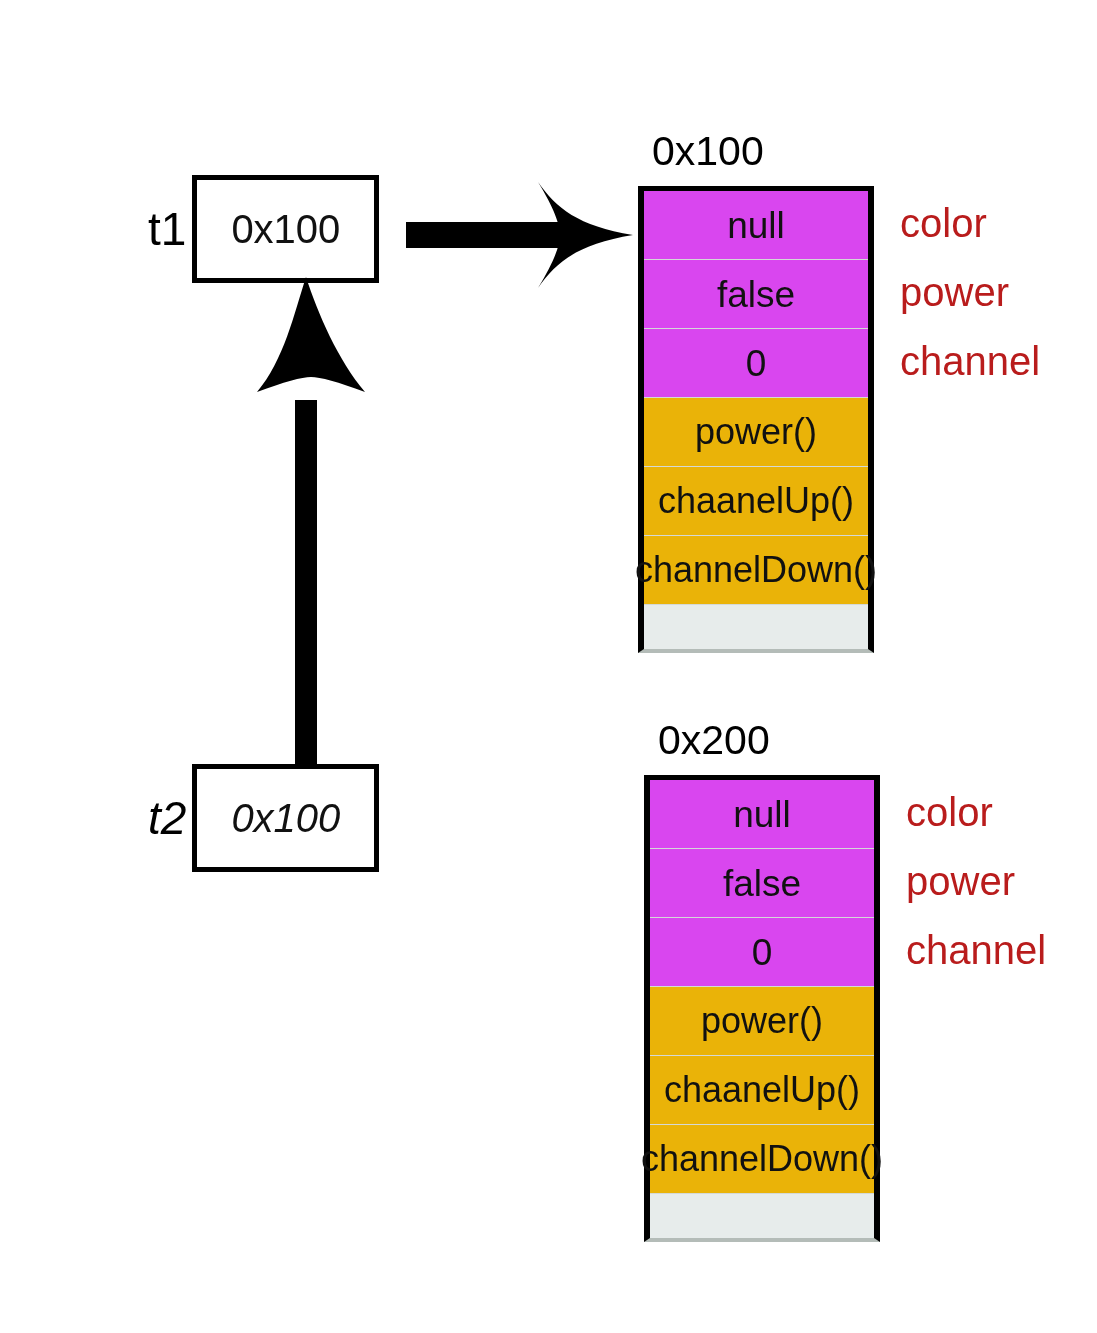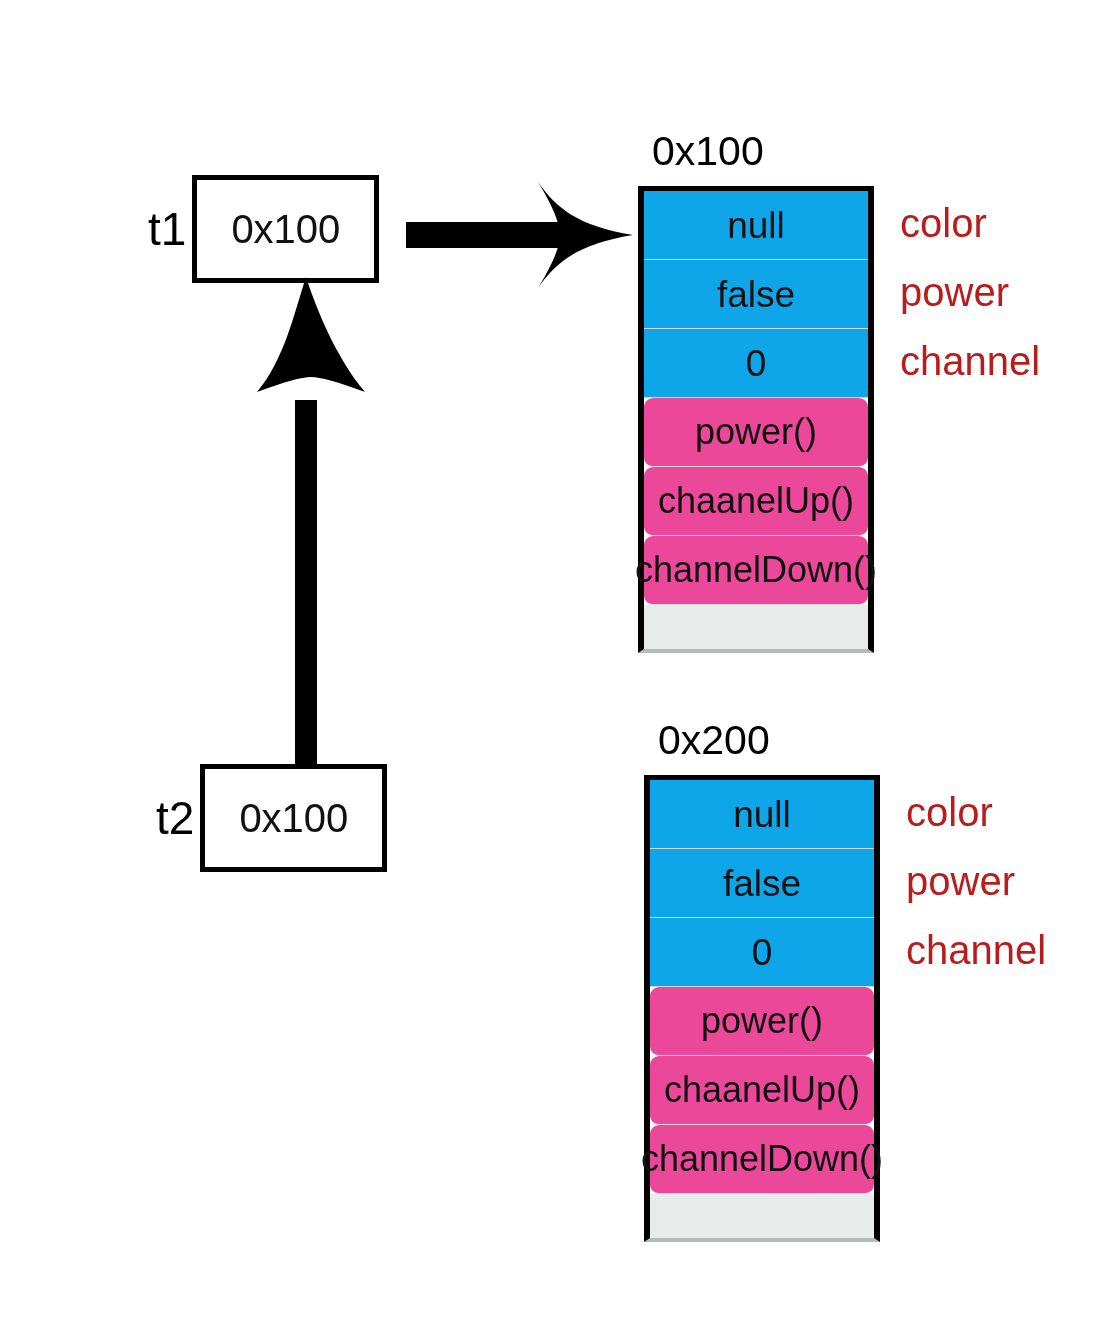--- a/index.html
+++ b/index.html
@@ -39,21 +39,21 @@
     align-items: center;
     justify-content: center;
   }
   .var-value {
     font-size: 40px;
     line-height: 1;
     color: #111;
   }
 
   #var-t1 { left: 148px; top: 175px; }
-  #var-t2 { left: 156px; top: 764px; }
+  #var-t2 { left: 148px; top: 764px; font-style: italic; }
 
   
   .object-group {
     position: absolute;
   }
   .object-addr {
     position: absolute;
     top: -55px;
     left: 14px;
     font-size: 41px;
@@ -69,27 +69,26 @@
     box-sizing: border-box;
     background: #ffffff;
   }
   .row {
     height: 69px;
     box-sizing: border-box;
     display: flex;
     align-items: center;
     justify-content: center;
     border-bottom: 1px solid #d4d9d7;
-    background: #0ea5e9;
+    background: #d946ef;
     position: relative;
   }
   .row:last-child { border-bottom: none; }
   .row.method {
-    background: #ec4899;
-    border-radius: 9px;
+    background: #eab308;
   }
   .row-text {
     font-size: 37px;
     line-height: 1;
     color: #111;
     white-space: nowrap;
   }
   .row.method .row-text { font-size: 36px; }
   .row.pad {
     height: 44px;

